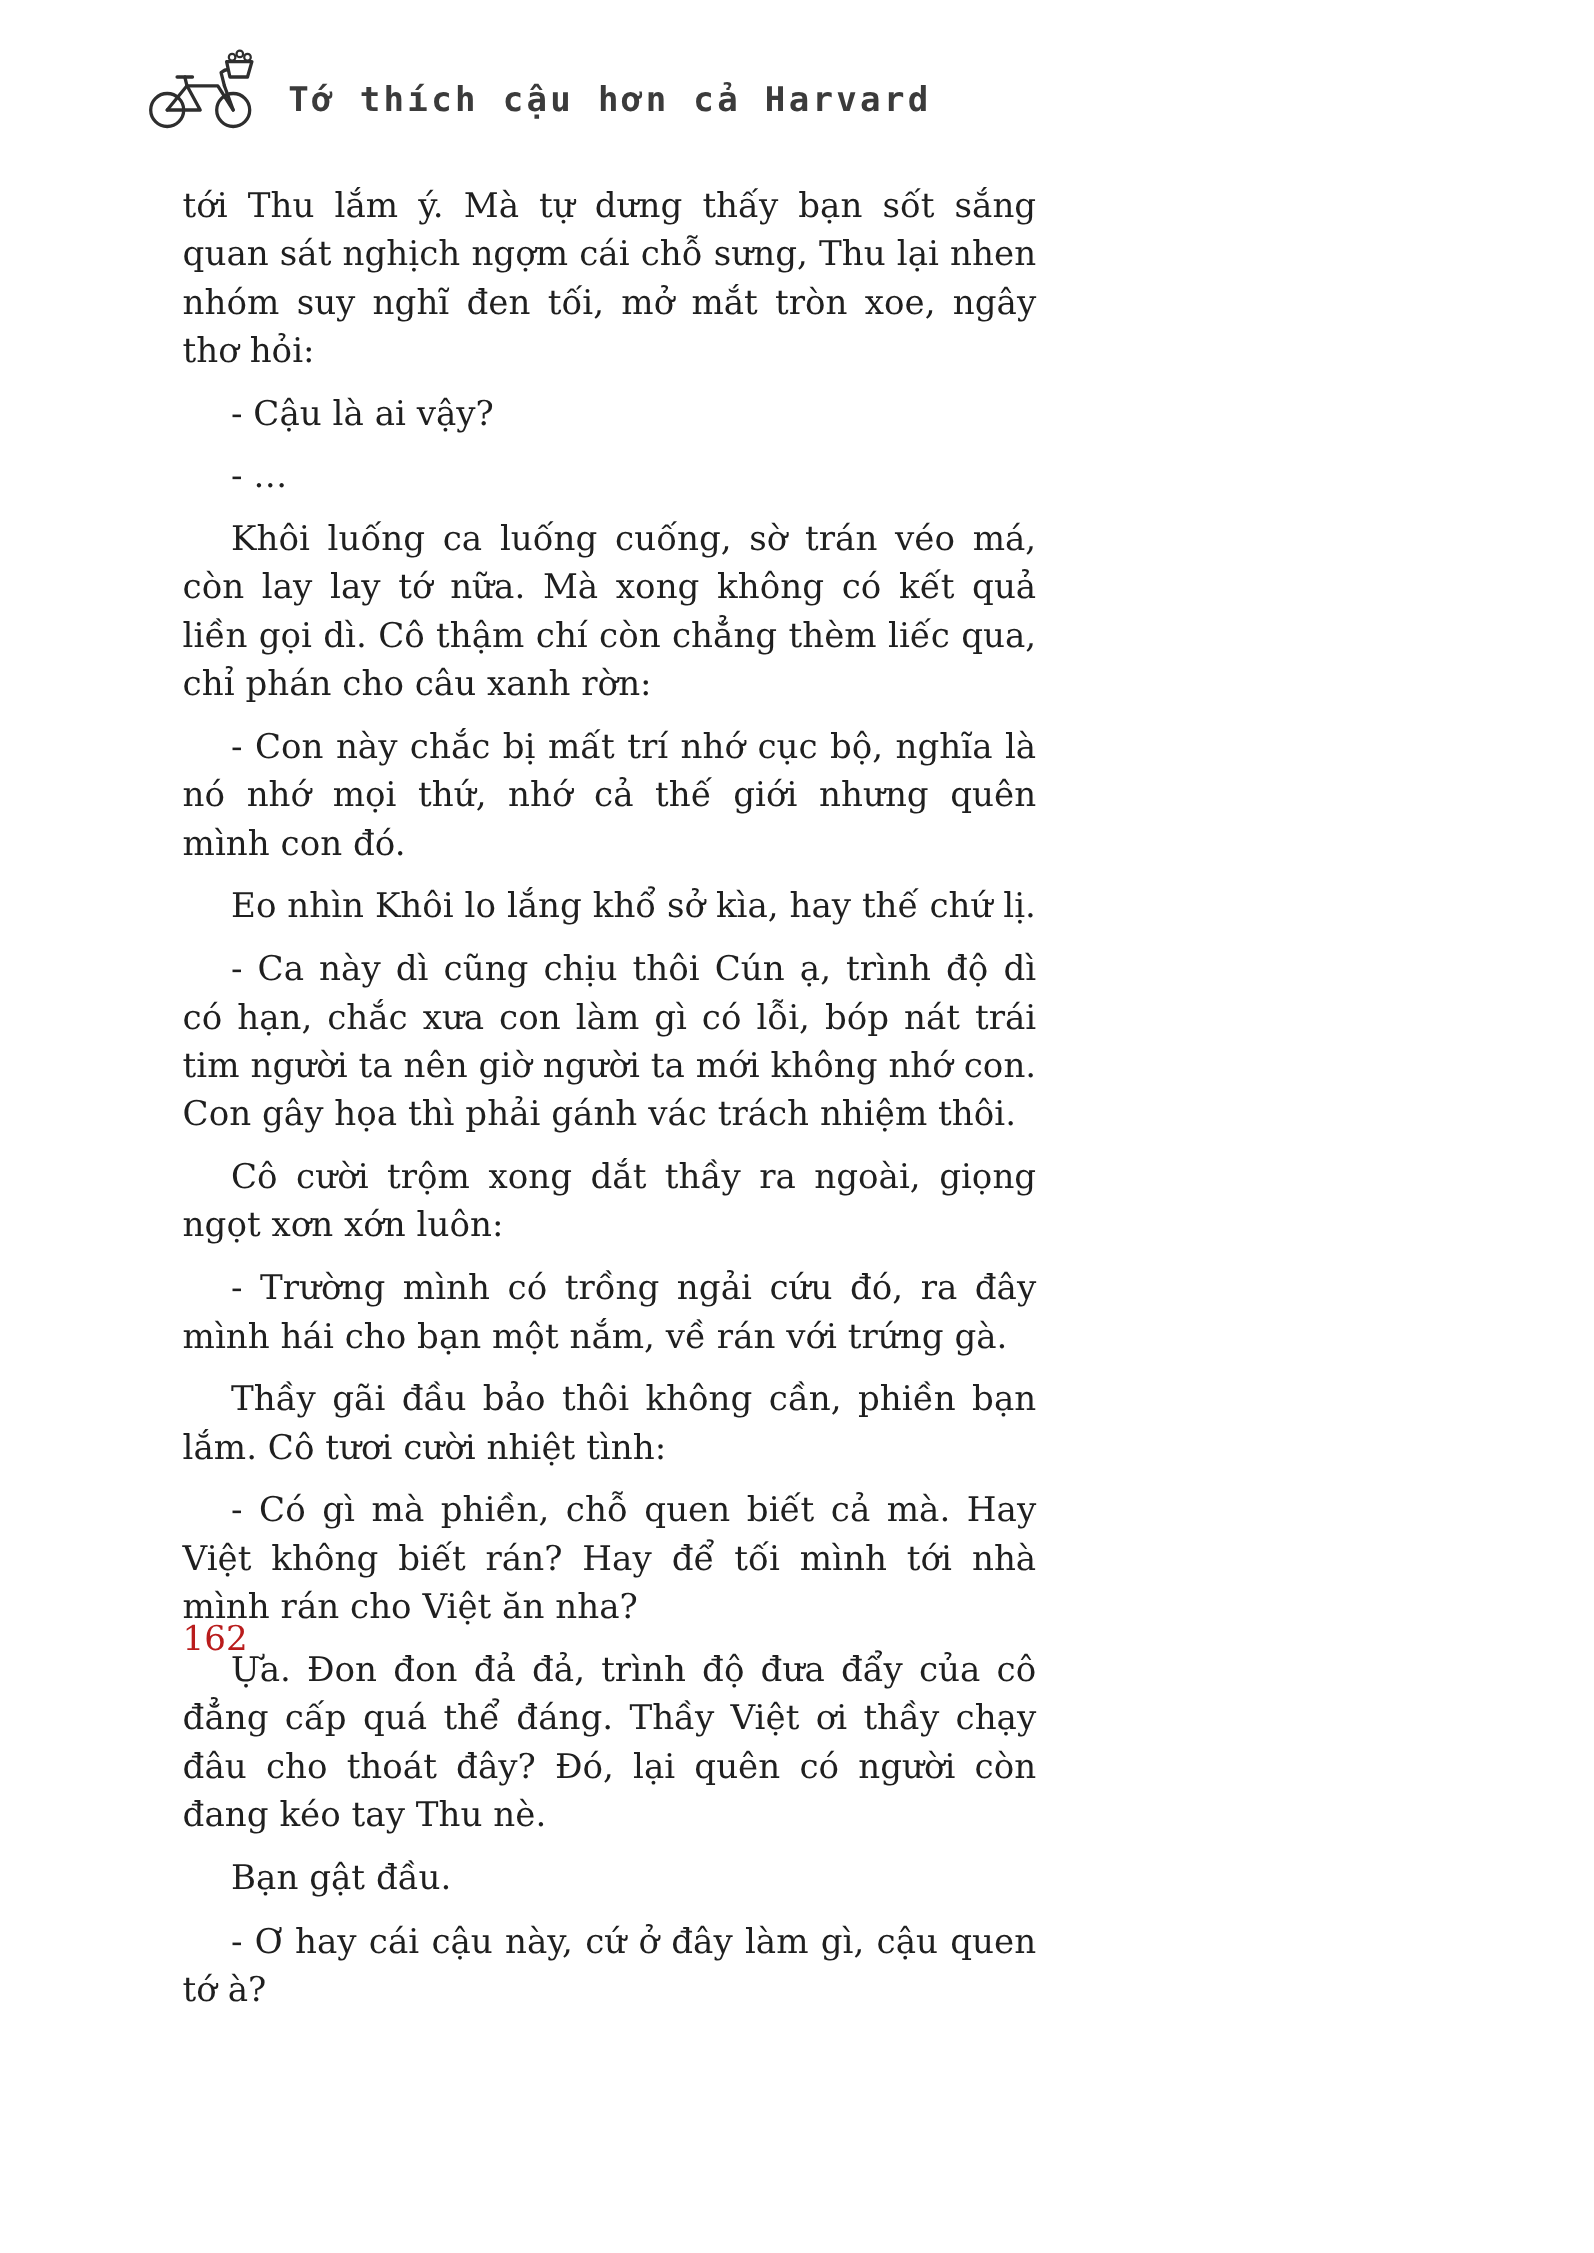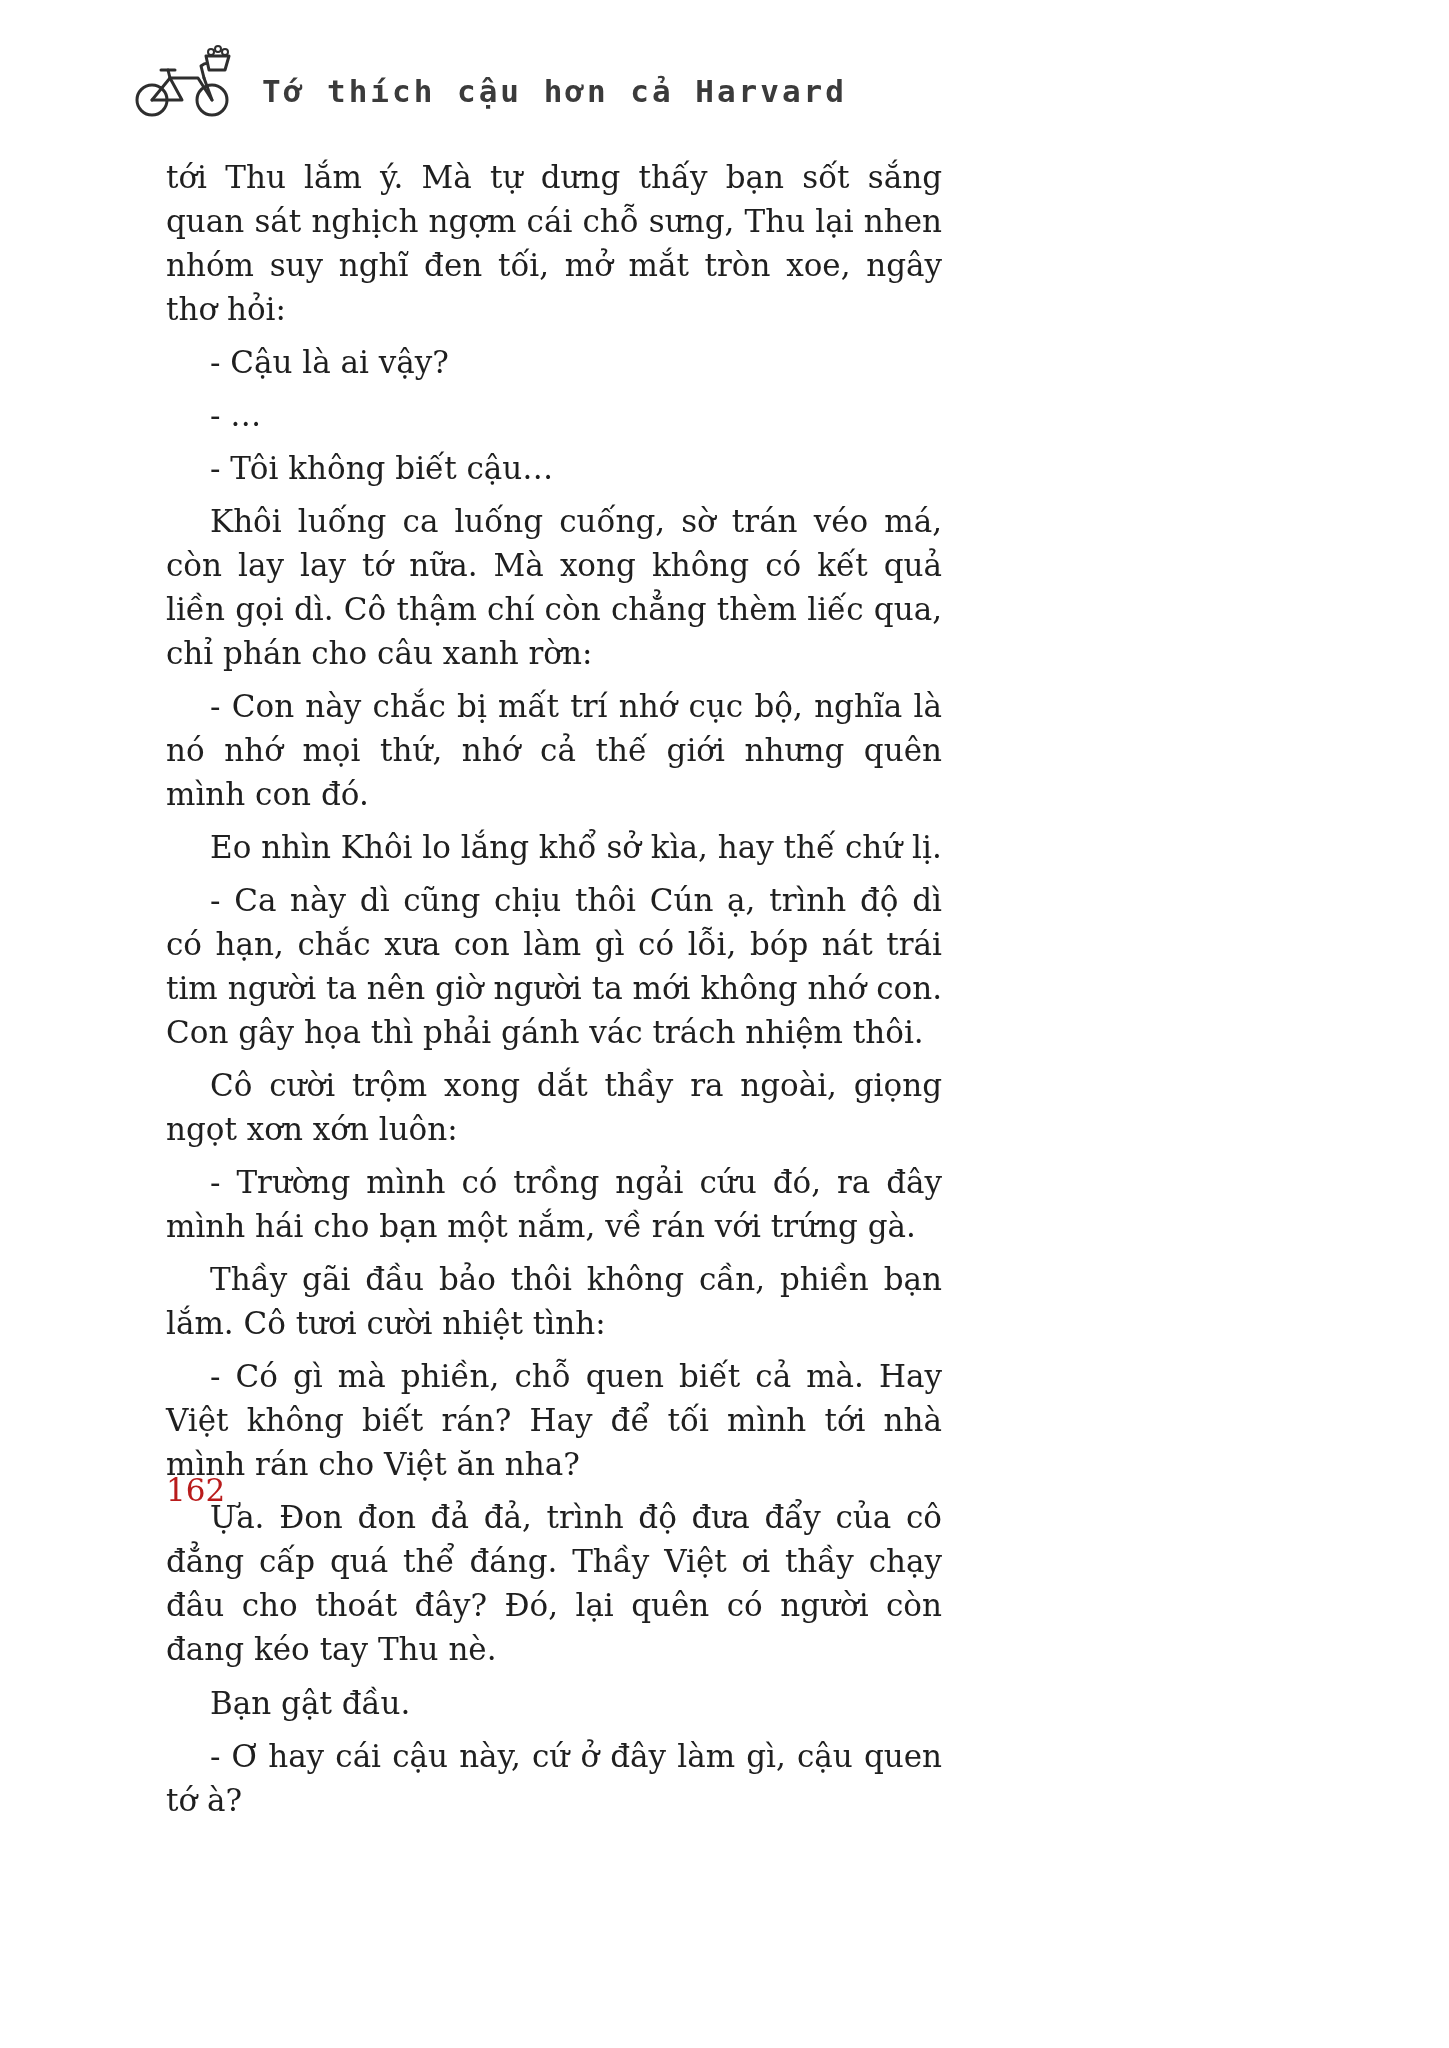--- a/index.html
+++ b/index.html
@@ -41,21 +41,21 @@
     position: absolute;
     top: 152px;
     left: 166px;
     width: 776px;
     font-size: 31px;
     line-height: 1.42;
     color: #1f1f1f;
     text-align: justify;
   }
   .para {
-    margin: 3px 0 9px 0;
+    margin: 13px 0 9px 0;
     text-indent: 44px;
   }
   .para.noindent {
     text-indent: 0;
   }
   .page-number {
     position: absolute;
     left: 166px;
     top: 1472px;
     font-size: 31px;
@@ -92,21 +92,20 @@
         </g>
       </svg>
     </span>
     <span class="book-title">Tớ thích cậu hơn cả Harvard</span>
   </header>
 
   <main class="body-text">
     <p class="para noindent">tới Thu lắm ý. Mà tự dưng thấy bạn sốt sắng quan sát nghịch ngợm cái chỗ sưng, Thu lại nhen nhóm suy nghĩ đen tối, mở mắt tròn xoe, ngây thơ hỏi:</p>
     <p class="para">- Cậu là ai vậy?</p>
     <p class="para">- …</p>
-    <p class="para">- Tôi không biết cậu…</p>
     <p class="para">Khôi luống ca luống cuống, sờ trán véo má, còn lay lay tớ nữa. Mà xong không có kết quả liền gọi dì. Cô thậm chí còn chẳng thèm liếc qua, chỉ phán cho câu xanh rờn:</p>
     <p class="para">- Con này chắc bị mất trí nhớ cục bộ, nghĩa là nó nhớ mọi thứ, nhớ cả thế giới nhưng quên mình con đó.</p>
     <p class="para">Eo nhìn Khôi lo lắng khổ sở kìa, hay thế chứ lị.</p>
     <p class="para">- Ca này dì cũng chịu thôi Cún ạ, trình độ dì có hạn, chắc xưa con làm gì có lỗi, bóp nát trái tim người ta nên giờ người ta mới không nhớ con. Con gây họa thì phải gánh vác trách nhiệm thôi.</p>
     <p class="para">Cô cười trộm xong dắt thầy ra ngoài, giọng ngọt xơn xớn luôn:</p>
     <p class="para">- Trường mình có trồng ngải cứu đó, ra đây mình hái cho bạn một nắm, về rán với trứng gà.</p>
     <p class="para">Thầy gãi đầu bảo thôi không cần, phiền bạn lắm. Cô tươi cười nhiệt tình:</p>
     <p class="para">- Có gì mà phiền, chỗ quen biết cả mà. Hay Việt không biết rán? Hay để tối mình tới nhà mình rán cho Việt ăn nha?</p>
     <p class="para">Ựa. Đon đon đả đả, trình độ đưa đẩy của cô đẳng cấp quá thể đáng. Thầy Việt ơi thầy chạy đâu cho thoát đây? Đó, lại quên có người còn đang kéo tay Thu nè.</p>
     <p class="para">Bạn gật đầu.</p>

